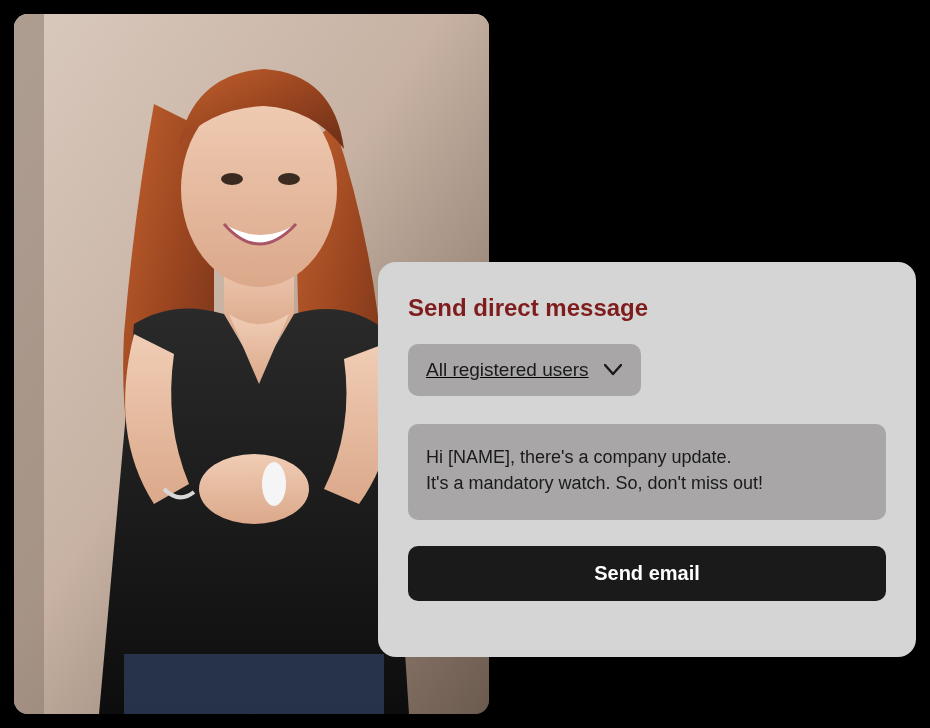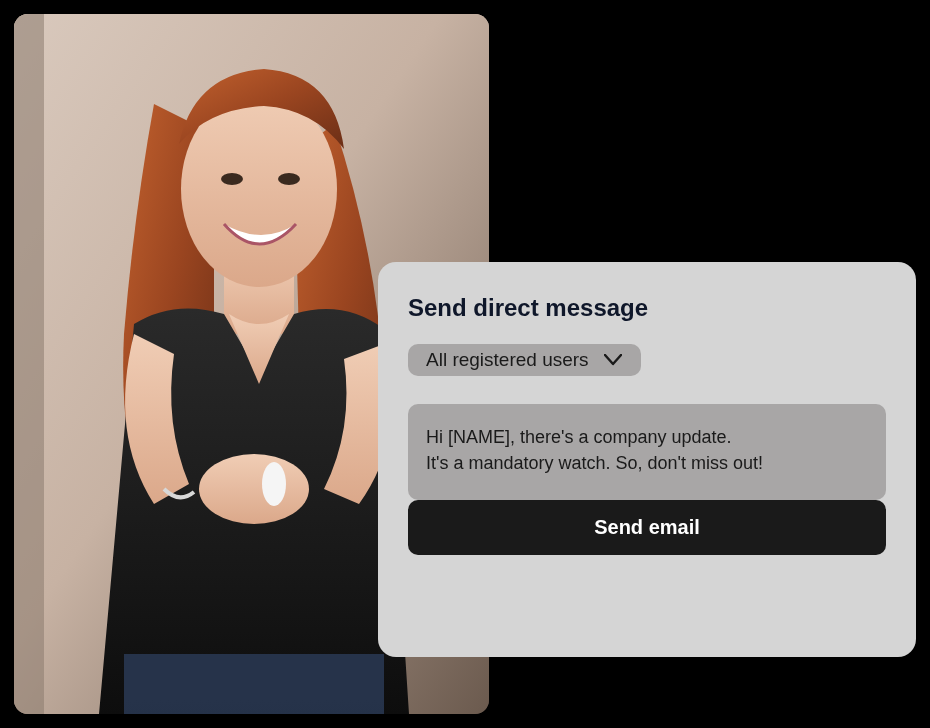--- a/index.html
+++ b/index.html
@@ -28,44 +28,46 @@
   top: 262px;
   width: 538px;
   height: 395px;
   background: #d5d5d5;
   border-radius: 18px;
   padding: 32px 30px 28px 30px;
 }
 .panel-title {
   font-size: 24px;
   font-weight: 700;
-  color: #0f172a;
+  color: #7f1d1d;
   margin-bottom: 22px;
 }
 .dropdown {
   display: inline-flex;
   align-items: center;
   background: #a8a6a6;
   border-radius: 10px;
-  padding: 5px 18px;
+  padding: 15px 18px;
   cursor: pointer;
   gap: 14px;
   margin-bottom: 28px;
+  text-decoration: underline;
 }
 .dropdown-label {
   font-size: 19px;
   font-weight: 500;
   color: #1a1a1a;
 }
 .chevron { width: 20px; height: 20px; display: flex; align-items: center; justify-content: center; }
 .chevron svg { width: 18px; height: 12px; }
 .message-box {
   background: #a8a6a6;
   border-radius: 10px;
   padding: 20px 18px;
+  margin-bottom: 26px;
   min-height: 96px;
 }
 .message-text {
   font-size: 18px;
   line-height: 1.45;
   color: #1a1a1a;
   white-space: pre-line;
 }
 .button-row {
   display: flex;

